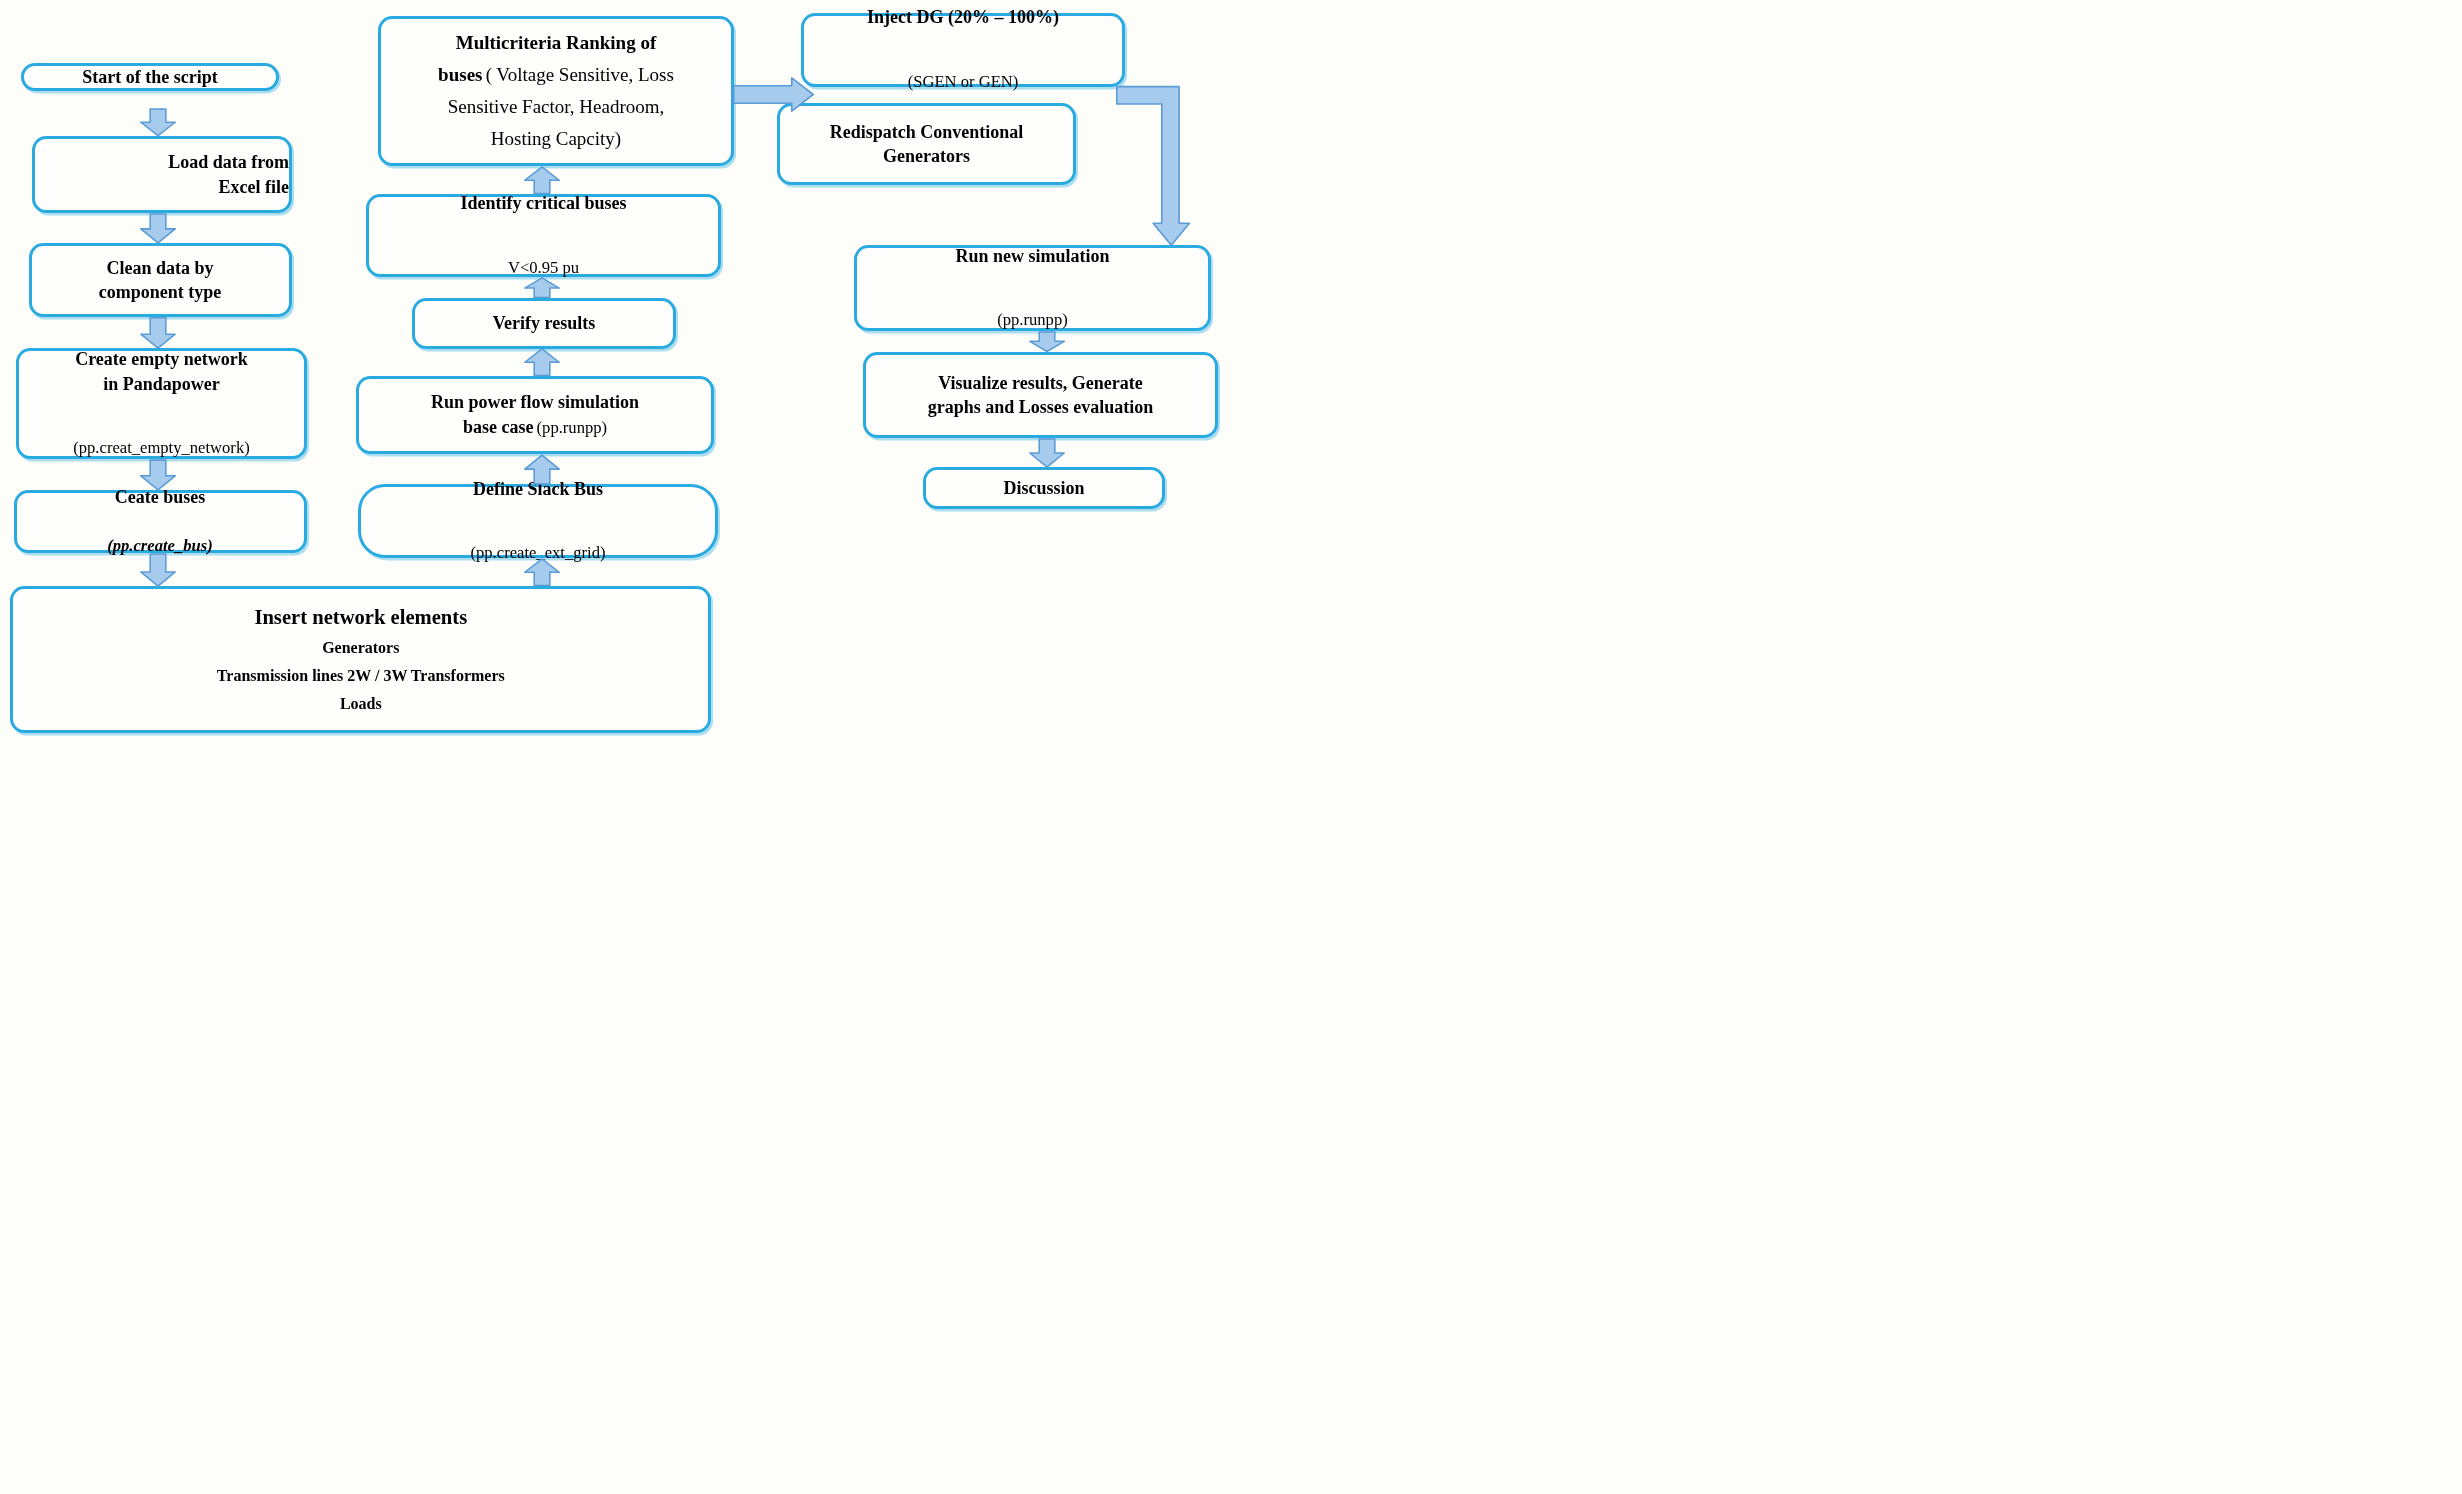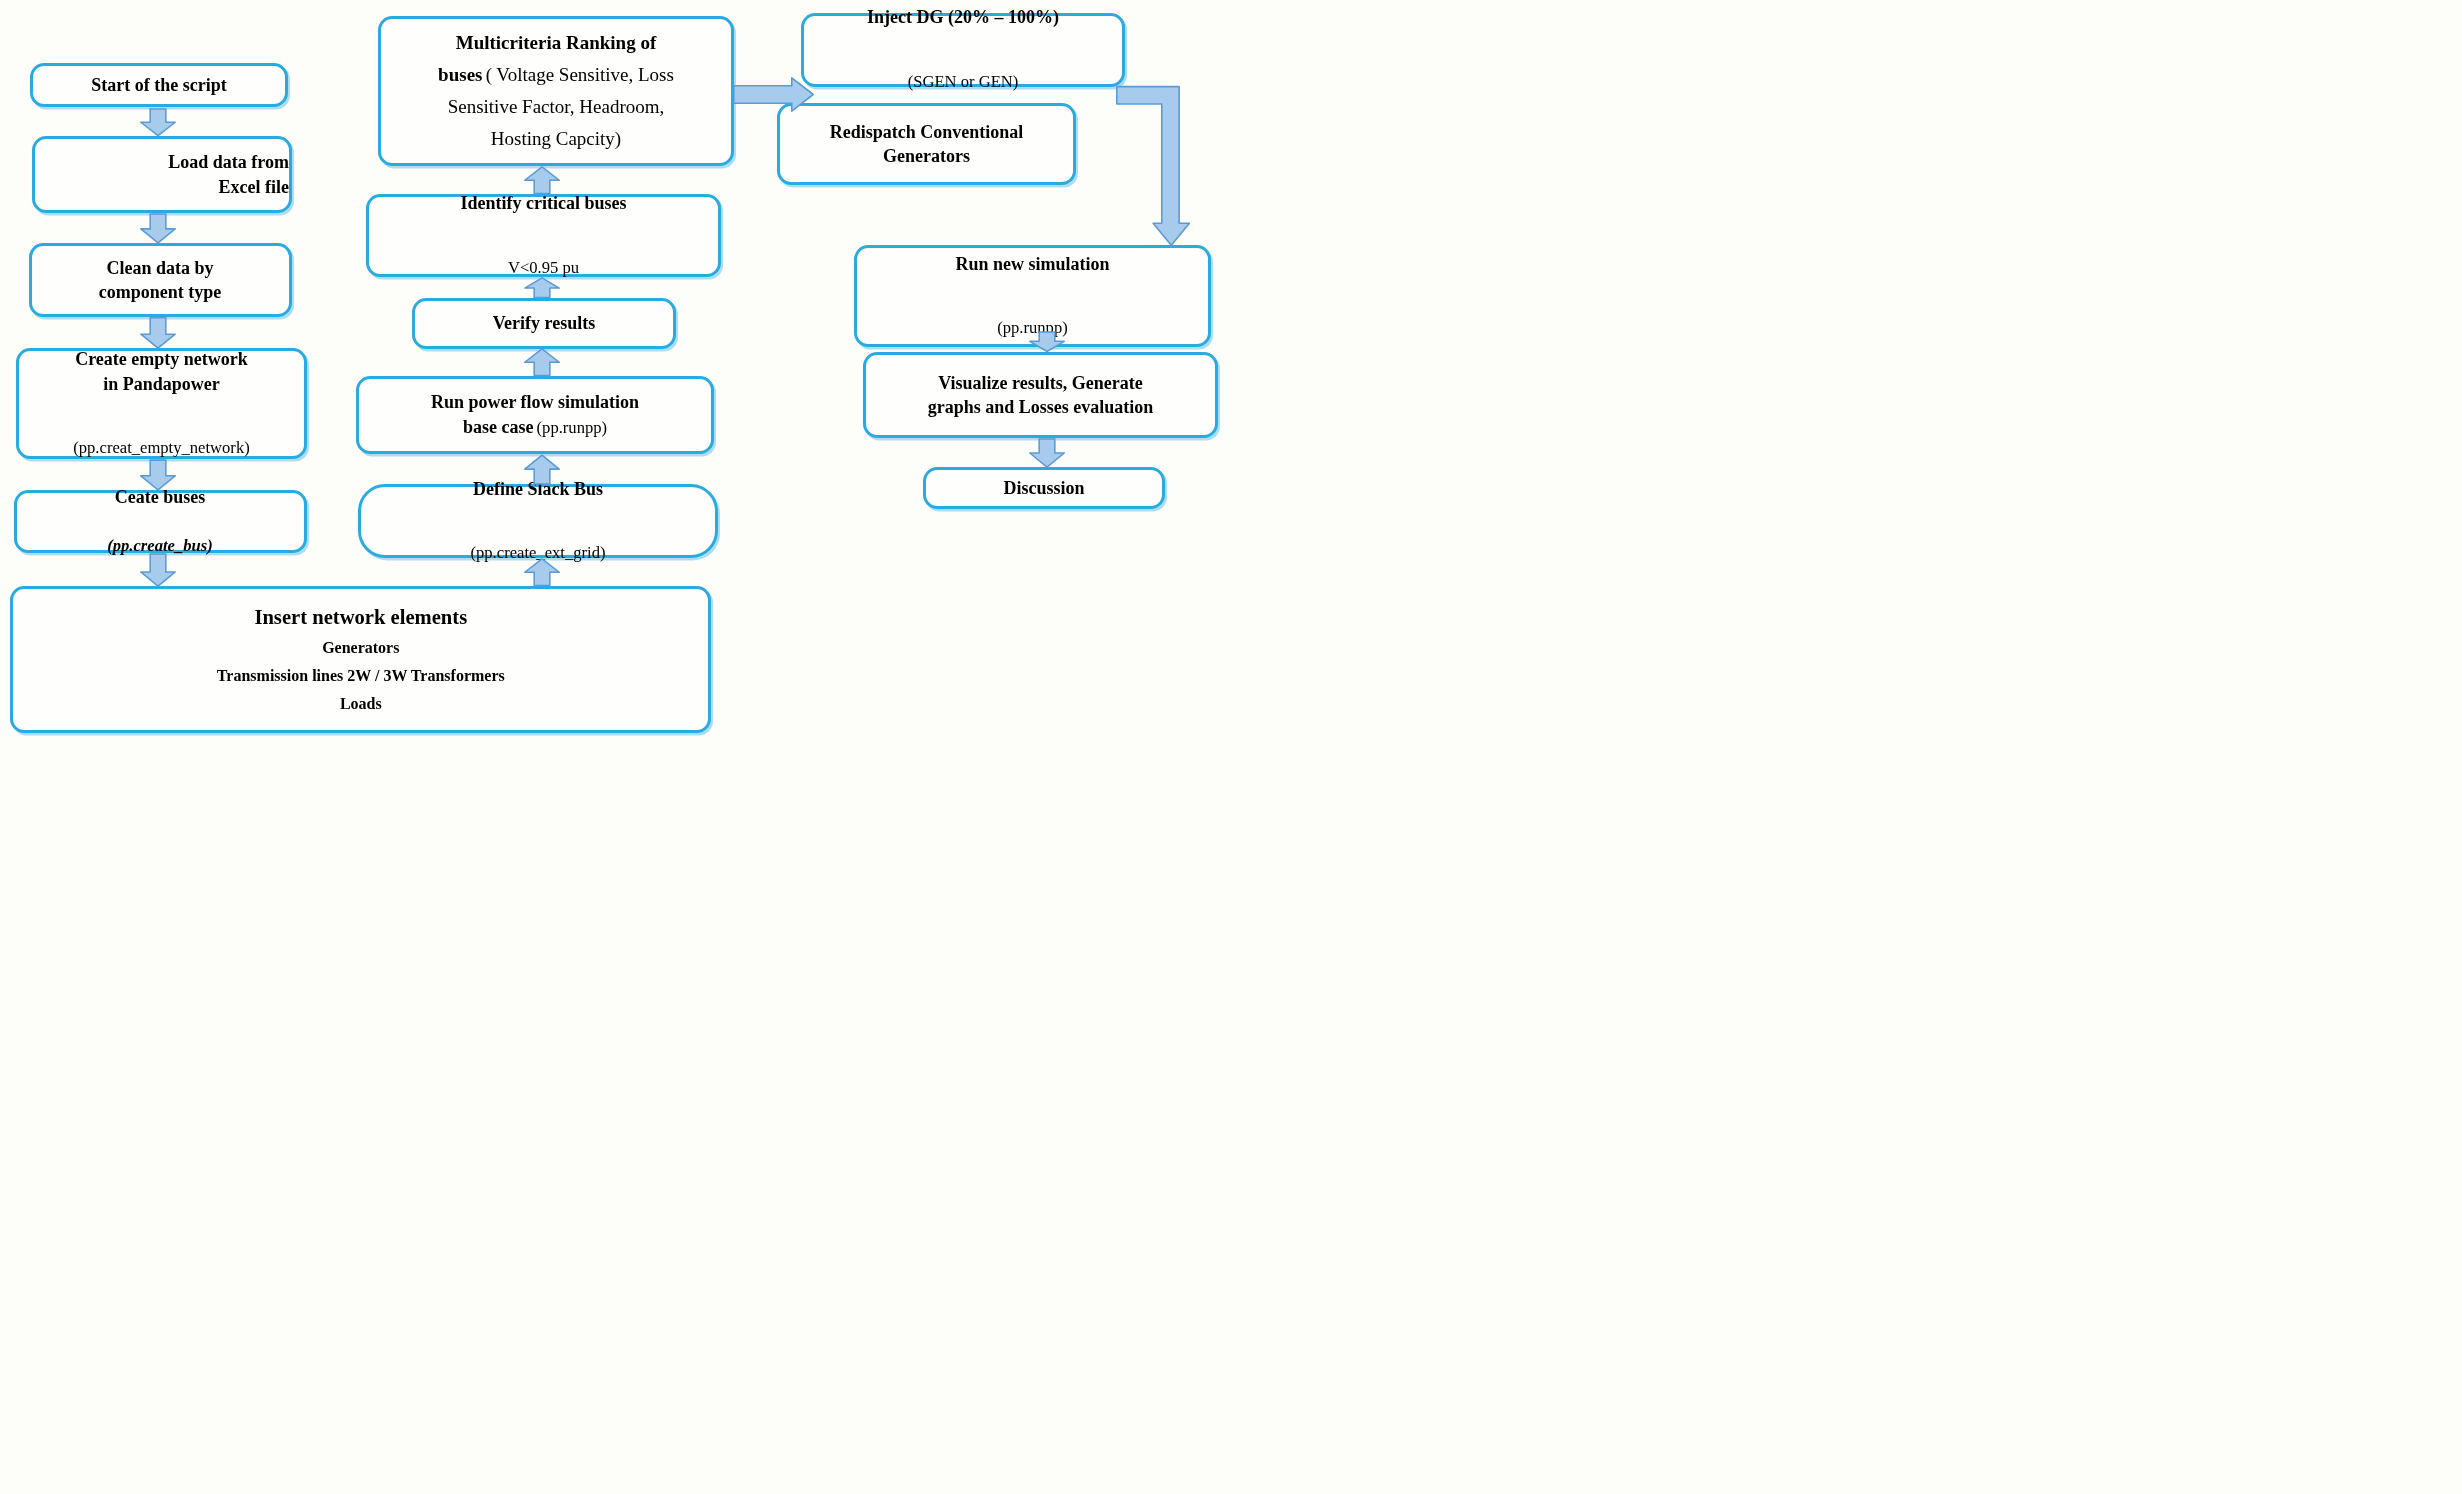--- a/index.html
+++ b/index.html
@@ -33,21 +33,21 @@
   .title-lg{font-weight:bold;font-size:20.6px;line-height:33px;}
   .sub-sm{font-weight:bold;font-size:16px;line-height:28px;}
   .arrow{position:absolute;display:block;}
   .arrow polygon{fill:#a6cbec;stroke:#5b9bd5;stroke-width:2;stroke-linejoin:round;}
 </style>
 </head>
 <body>
 
 <div id="diagram">
 
-  <div class="node" style="left:30px;top:63px;width:258px;height:44px;">
+  <div class="node" style="left:21px;top:63px;width:258px;height:28px;">
     <span class="bl">Start of the script</span>
   </div>
 
   <div class="node" style="left:32px;top:136px;width:260px;height:77px;align-items:flex-end;">
     <span class="bl">Load data from</span>
     <span class="bl">Excel file</span>
   </div>
 
   <div class="node" style="left:28.5px;top:243px;width:263px;height:74px;">
     <span class="bl"></span>
@@ -108,21 +108,21 @@
   <div class="node" style="left:801px;top:12.7px;width:324px;height:74px;">
     <span class="bl">Inject DG (20% – 100%)</span>
     <span class="rl">(SGEN or GEN)</span>
   </div>
 
   <div class="node" style="left:777px;top:103px;width:299px;height:82px;">
     <span class="bl">Redispatch Conventional</span>
     <span class="bl">Generators</span>
   </div>
 
-  <div class="node" style="left:854px;top:245px;width:357px;height:102px;">
+  <div class="node" style="left:854px;top:245px;width:357px;height:86px;">
     <span class="bl">Run new simulation</span>
     <span class="rl">(pp.runpp)</span>
   </div>
 
   <div class="node" style="left:863px;top:352px;width:355px;height:86px;">
     <span class="bl">Visualize results, Generate</span>
     <span class="bl">graphs and Losses evaluation</span>
   </div>
 
   <div class="node" style="left:923px;top:467px;width:242px;height:42px;">

